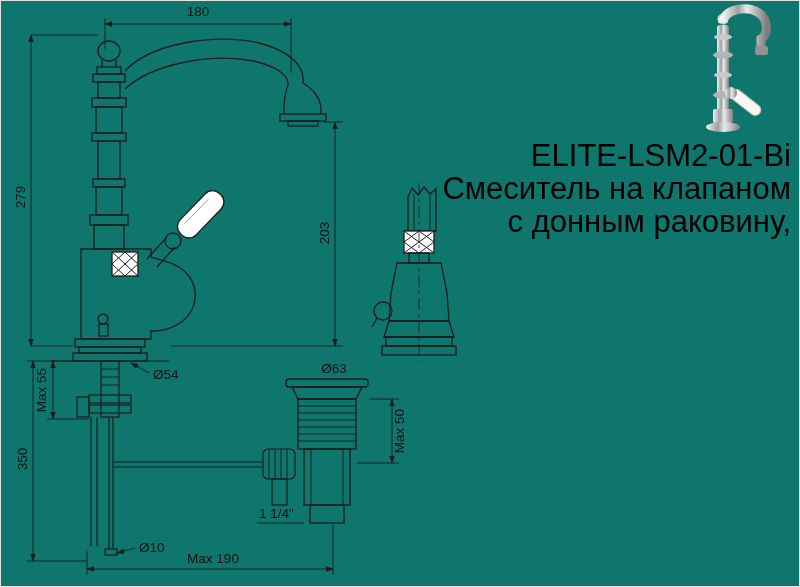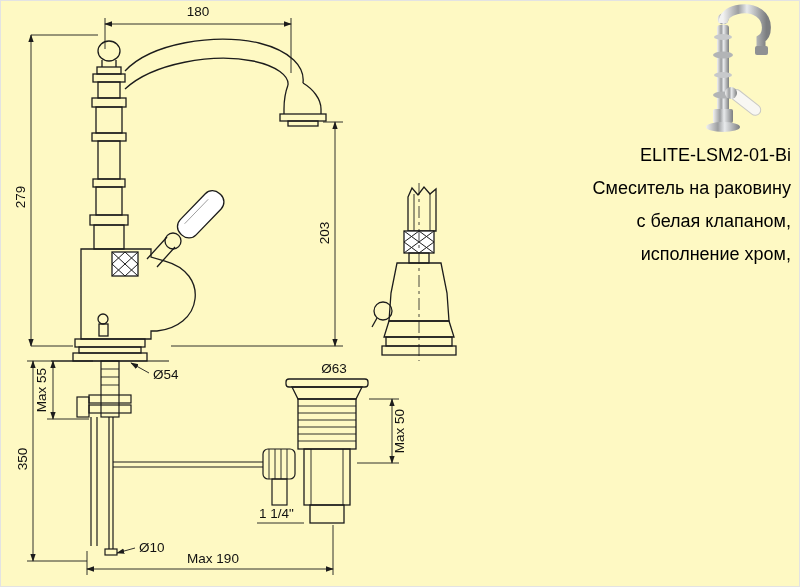--- a/index.html
+++ b/index.html
@@ -1,19 +1,19 @@
 <!DOCTYPE html>
 <html><head>
 <meta charset="utf-8">
 <style>
   html,body{margin:0;padding:0;background:#fff;}
-  .canvas{position:relative;width:800px;height:587px;background:#fef9c3;border:1px solid #e3e3e3;box-sizing:border-box;overflow:hidden;font-family:"Liberation Sans",sans-serif;}
+  .canvas{position:relative;width:800px;height:587px;background:#0f766e;border:1px solid #e3e3e3;box-sizing:border-box;overflow:hidden;font-family:"Liberation Sans",sans-serif;}
   .drawing-svg{position:absolute;left:0;top:0;}
   .photo-wrap{position:absolute;left:672px;top:2px;width:124px;height:142px;}
-  .text-block{position:absolute;top:138px;right:8px;text-align:right;color:#000;font-size:18px;line-height:33px;font-family:"Liberation Sans",sans-serif;margin-left:36px;}
+  .text-block{position:absolute;top:138px;right:8px;text-align:right;color:#000;font-size:31px;line-height:33px;font-family:"Liberation Sans",sans-serif;margin-left:36px;}
   .text-block .code{margin-bottom:0;}
   svg text{font-family:"Liberation Sans",sans-serif;}
 </style>
 </head>
 <body>
 
 <div class="canvas">
 
   <svg class="drawing-svg" width="800" height="587" viewBox="0 0 800 587">
     <defs>
@@ -217,18 +217,17 @@
         </g>
         <circle cx="58" cy="90" r="6" fill="url(#chrome)"></circle>
         <rect x="40" y="106" width="20" height="14" rx="2" fill="url(#chrome)"></rect>
         <ellipse cx="50" cy="124" rx="17" ry="5" fill="url(#chrome)"></ellipse>
       </g>
     </svg>
   </div>
 
   <div class="text-block">
     <div class="code">ELITE-LSM2-01-Bi</div>
-    <div class="desc-line">Смеситель на раковину</div>
-    <div class="desc-line">с белая клапаном,</div>
-    <div class="desc-line">исполнение хром,</div>
+    <div class="desc-line">Смеситель на клапаном</div>
+    <div class="desc-line">с донным раковину,</div>
   </div>
 
 </div>
 
 </body></html>

